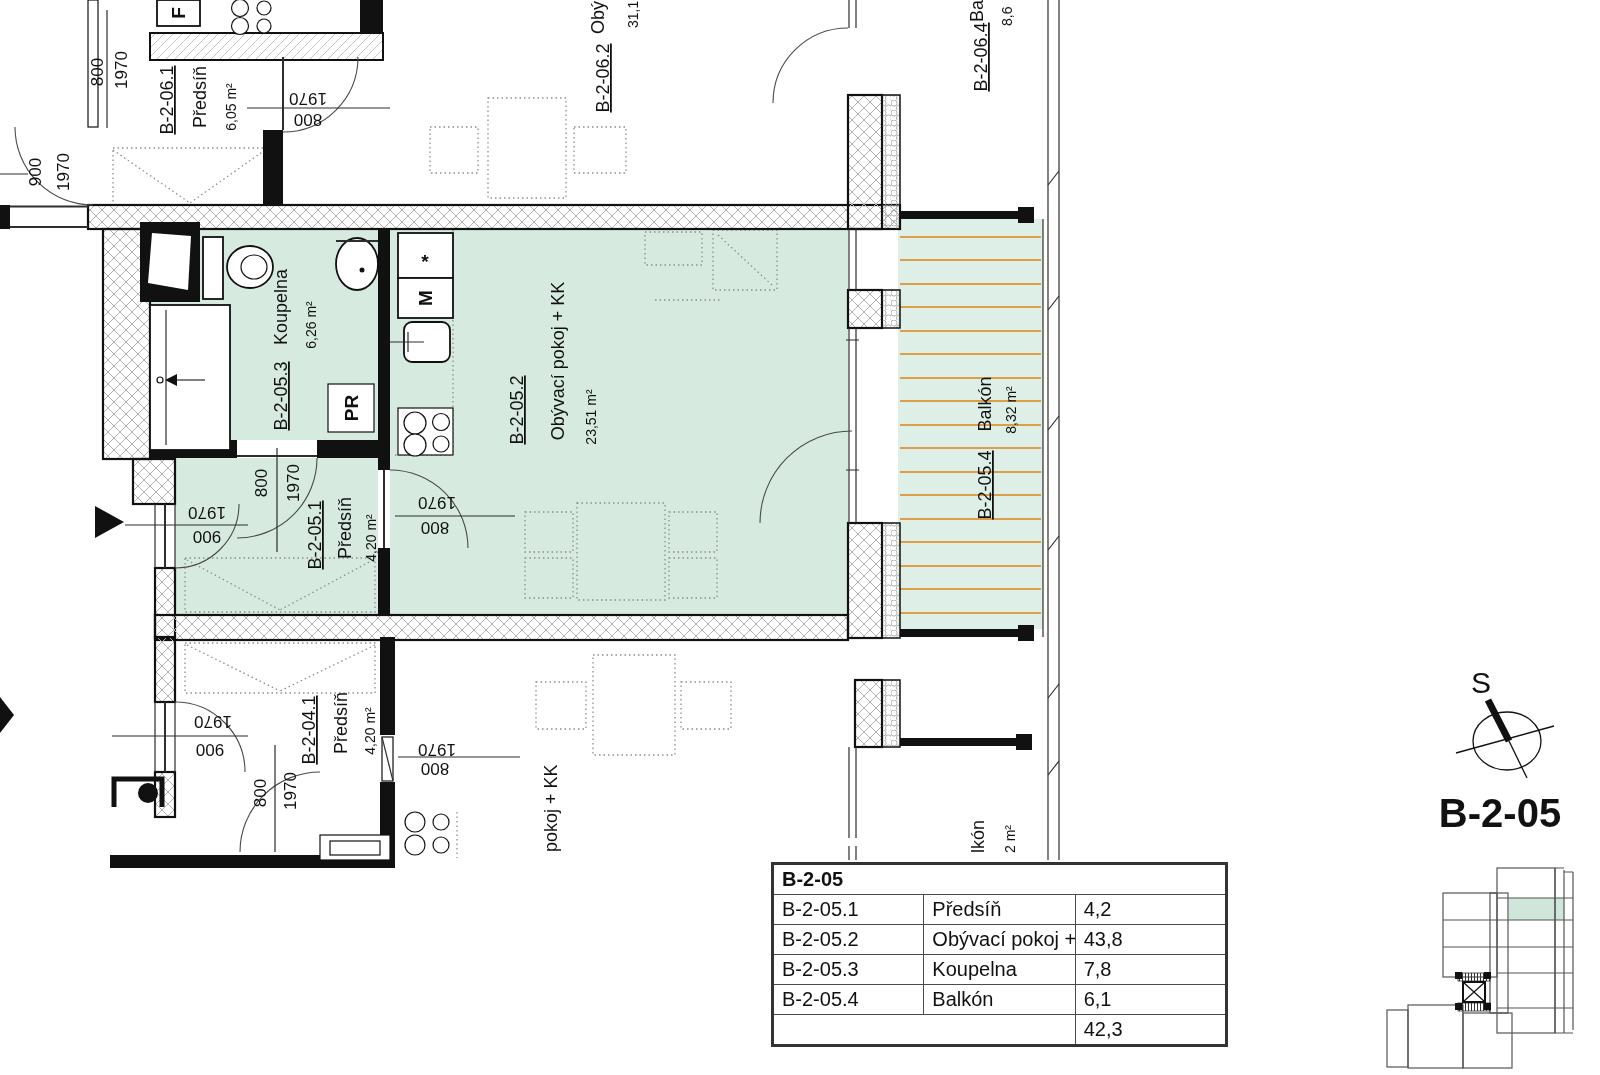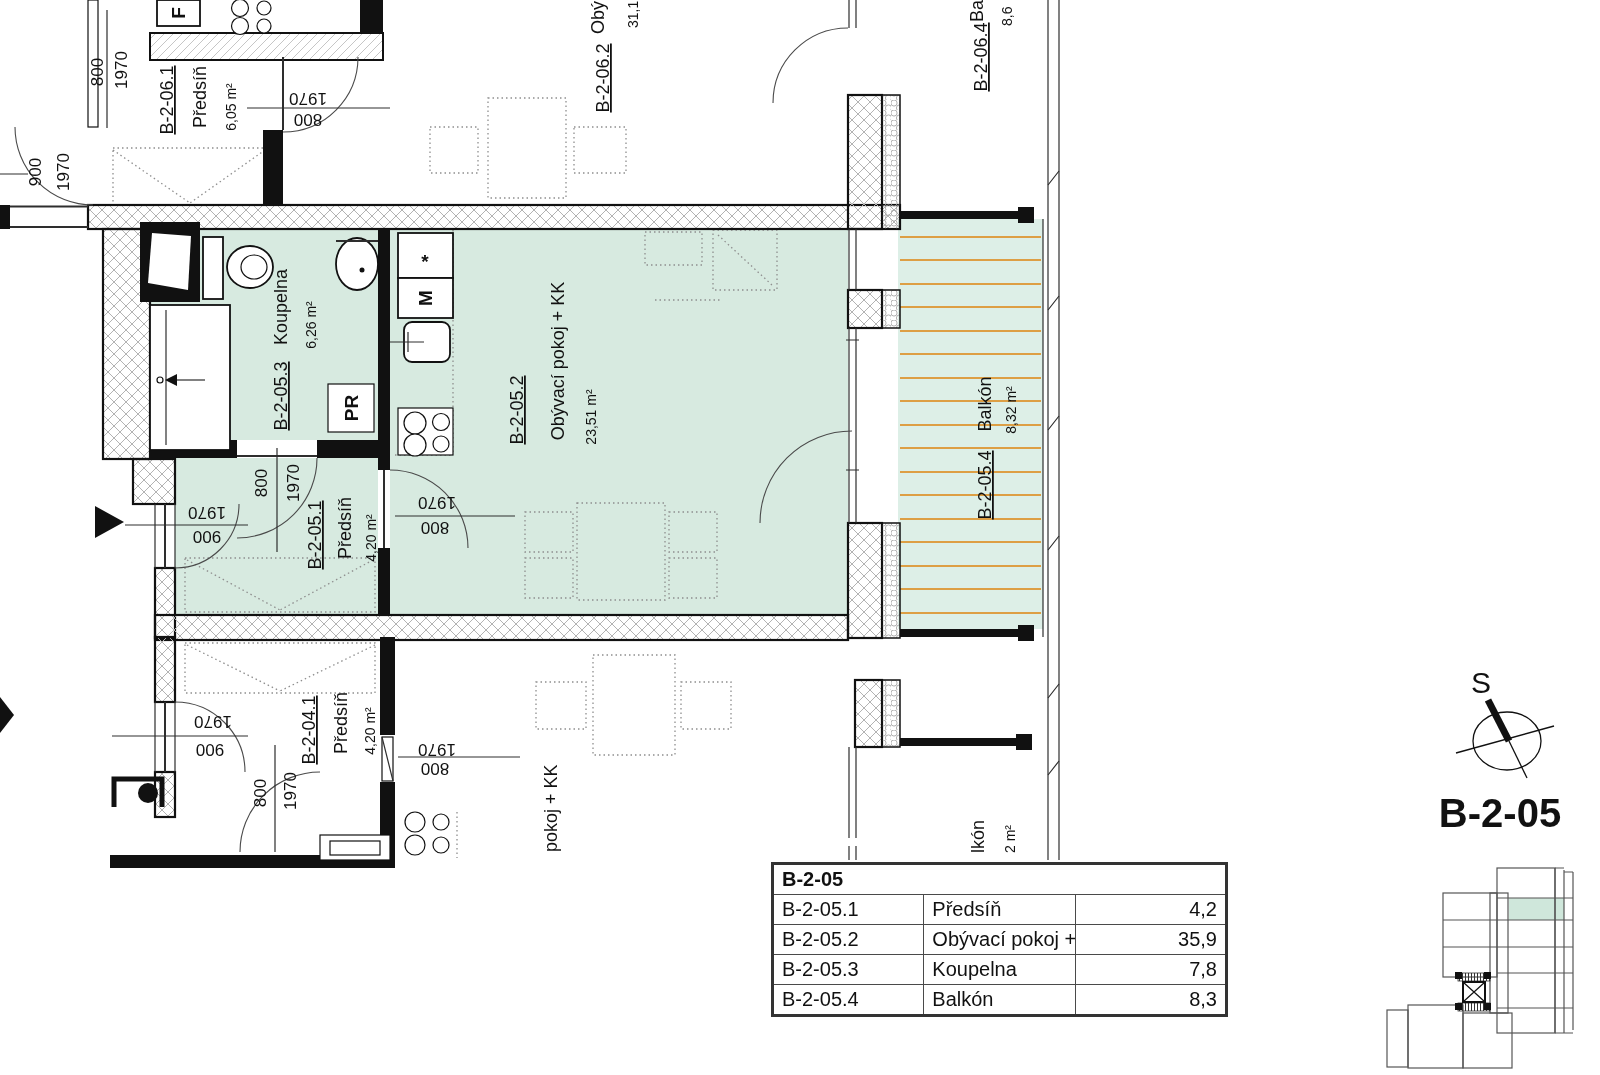--- a/index.html
+++ b/index.html
@@ -23,21 +23,21 @@
   .dot{stroke:#8f8f8f;stroke-width:1.3;fill:none;stroke-dasharray:1.5 3;}
   .fix{fill:#fff;stroke:#111;stroke-width:1.8;}
   .fixthin{fill:#fff;stroke:#111;stroke-width:1.2;}
   .deck{stroke:#dd9f45;stroke-width:2;}
   .km{stroke:#555;stroke-width:1.2;fill:none;}
   
   .areatable{position:absolute;left:771px;top:862px;width:457px;background:#fff;
              border-collapse:collapse;font-size:20px;color:#111;table-layout:fixed;}
   .areatable td{border:1.5px solid #4a4a4a;padding:2px 8px;height:25px;overflow:hidden;white-space:nowrap;}
   .areatable{border:3px solid #333;}
-  .areatable td.num{text-align:right;}
+  .areatable td.num{text-align:left;}
   .areatable td.hdr{font-weight:bold;}
 </style>
 </head>
 <body>
 
 <div class="stage">
 <svg width="1600" height="1075" viewBox="0 0 1600 1075">
   <defs>
     <pattern id="xh" patternUnits="userSpaceOnUse" width="12" height="12">
       <path d="M0,0 L12,12 M12,0 L0,12" stroke="#b3b3b3" stroke-width="1" fill="none"></path>
@@ -357,27 +357,31 @@
     <td class="hdr" colspan="3">B-2-05</td>
   </tr>
   <tr>
     <td style="width:92px">B-2-05.1</td>
     <td style="width:255px">Předsíň</td>
     <td style="width:110px" class="num">4,2</td>
   </tr>
   <tr>
     <td>B-2-05.2</td>
     <td>Obývací pokoj + KK</td>
-    <td class="num">35,9</td>
+    <td class="num">43,8</td>
   </tr>
   <tr>
     <td>B-2-05.3</td>
     <td>Koupelna</td>
     <td class="num">7,8</td>
   </tr>
   <tr>
     <td>B-2-05.4</td>
     <td>Balkón</td>
-    <td class="num">8,3</td>
+    <td class="num">6,1</td>
+  </tr>
+  <tr>
+    <td colspan="2"></td>
+    <td class="num">42,3</td>
   </tr>
 </tbody>
     </table>
 </div>
 
 </body></html>

